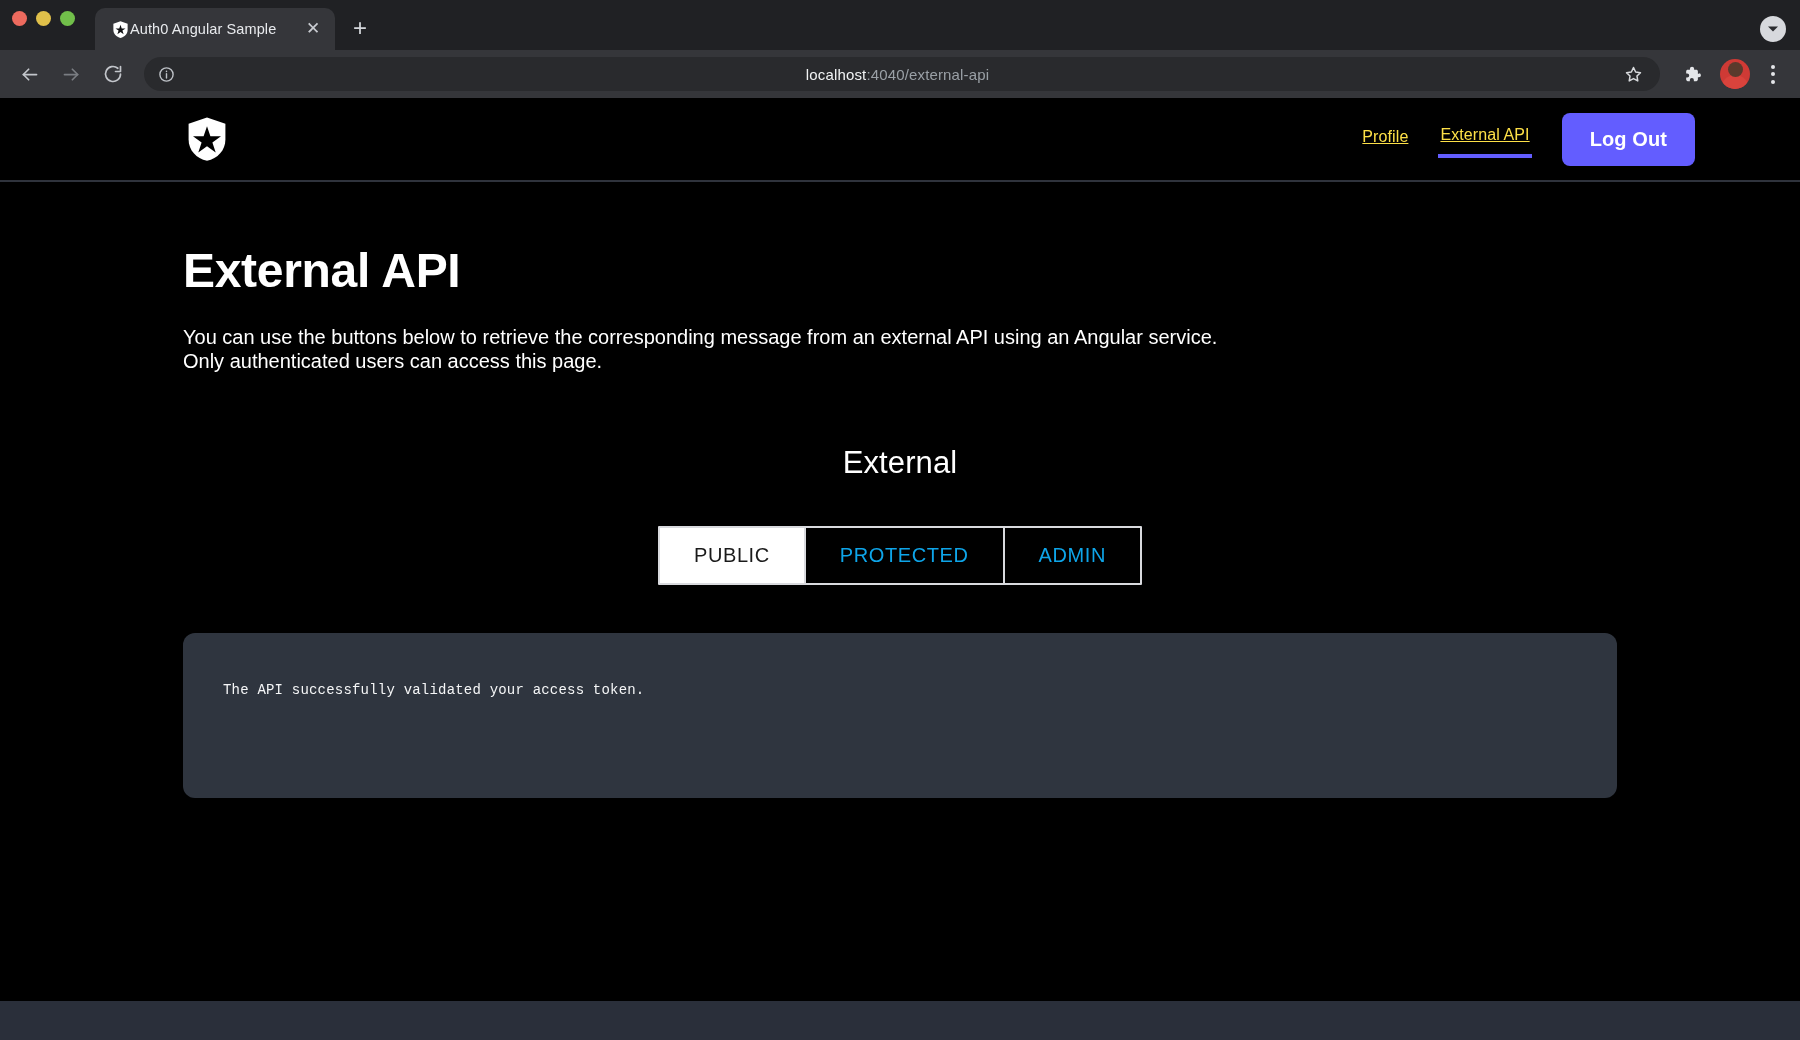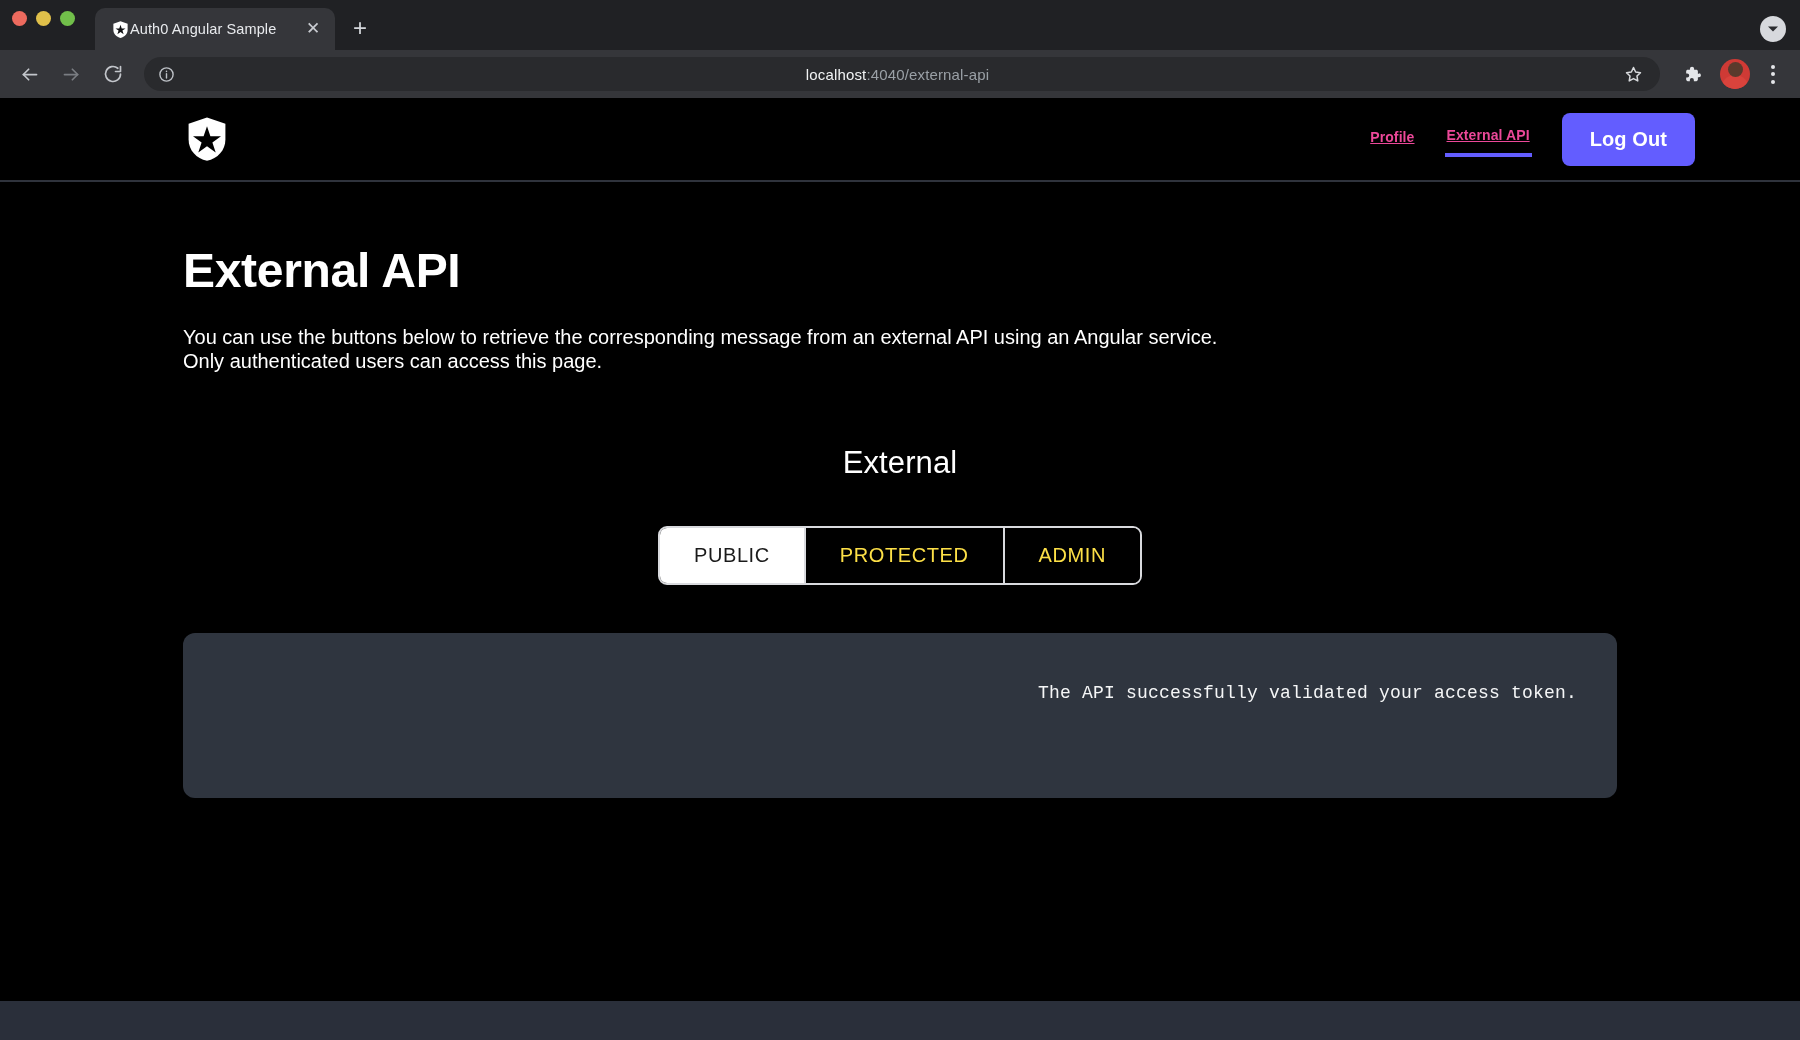--- a/index.html
+++ b/index.html
@@ -208,23 +208,23 @@
     width: 48px; height: 48px;
     display: block;
   }
   .navlinks {
     margin-left: auto;
     display: flex;
     align-items: center;
     gap: 0;
   }
   .navlink {
-    color: #ec4899;
-    font-size: 14px;
-    font-weight: 700;
+    color: #fde047;
+    font-size: 16px;
+    font-weight: 400;
     padding: 6px 2px 10px 2px;
     margin-right: 28px;
     letter-spacing: 0.1px;
     position: relative;
     white-space: nowrap;
   }
   .navlink.active { border-bottom: 4px solid #635dff; }
   .logout-btn {
     background: #635dff;
     color: #ffffff;
@@ -269,27 +269,27 @@
   }
 
   .btn-group-wrap {
     display: flex;
     justify-content: center;
     margin-top: 45px;
   }
   .btn-group {
     display: flex;
     border: 2px solid #d9dade;
-    border-radius: 9px;
+    border-radius: 1px;
     overflow: hidden;
     background: #000;
   }
   .seg-btn {
     background: #000000;
-    color: #fde047;
+    color: #0ea5e9;
     font-size: 20px;
     font-weight: 400;
     border: none;
     border-right: 2px solid #d9dade;
     padding: 16px 34px;
     letter-spacing: 0.6px;
     font-family: "Liberation Sans", sans-serif;
     white-space: nowrap;
   }
   .seg-btn:last-child { border-right: none; }
@@ -301,25 +301,24 @@
   .result-panel {
     margin-top: 48px;
     background: #2f353f;
     border-radius: 12px;
     min-height: 165px;
     padding: 47px 40px 40px 40px;
   }
   .result-text {
     color: #f5f6f7;
     font-family: "Liberation Mono", "DejaVu Sans Mono", monospace;
-    font-size: 18px;
+    font-size: 14px;
     line-height: 1.5;
     letter-spacing: 0.2px;
     white-space: pre-wrap;
-    text-align: right;
   }
 
   
   .app-footer {
     position: absolute;
     left: 0;
     right: 0;
     top: 903px;
     height: 139px;
     background: #2a2f3a;

